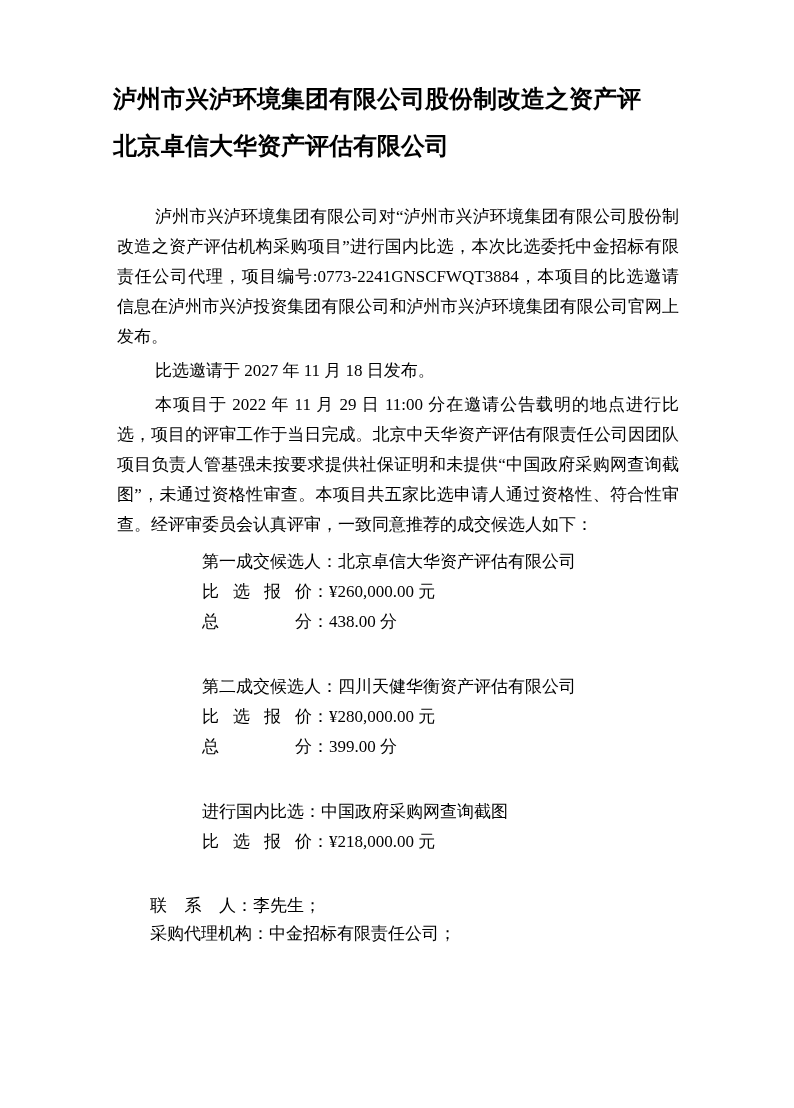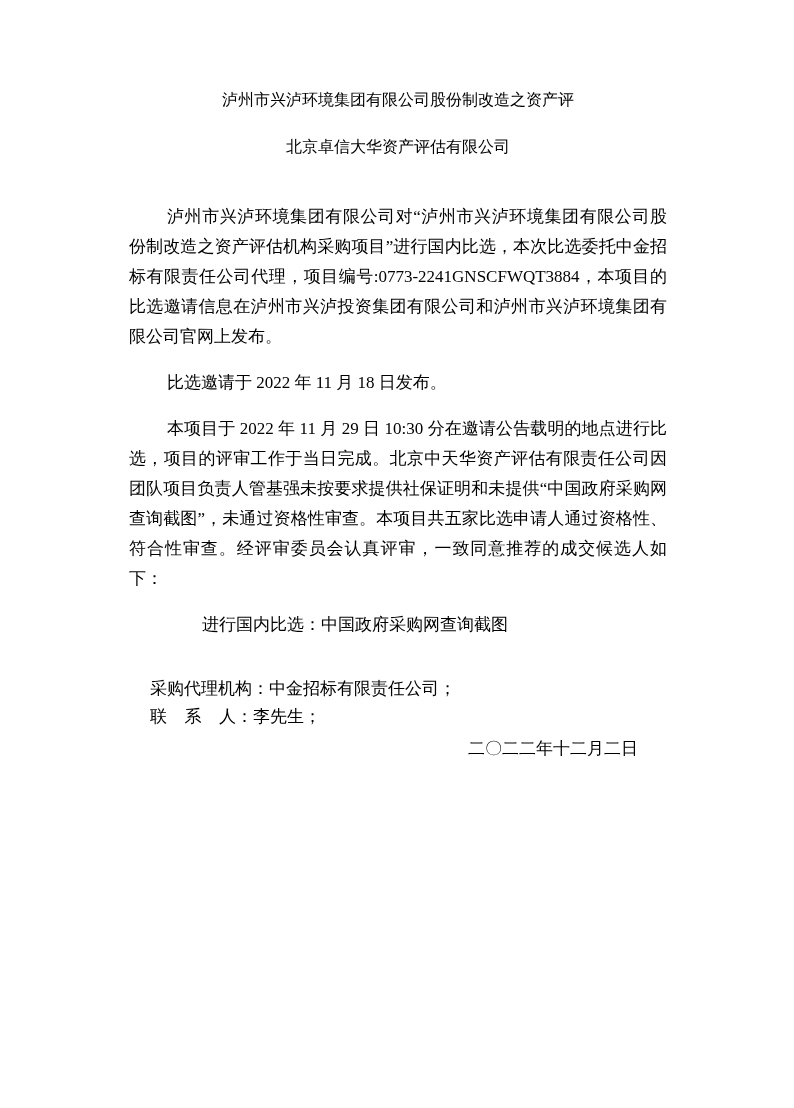--- a/index.html
+++ b/index.html
@@ -16,28 +16,27 @@
     background: #ffffff;
     color: #000000;
     padding: 76px 111px 40px 113px;
     overflow: hidden;
     font-family: "Liberation Serif", "DejaVu Serif", serif;
     font-size: 17px;
     line-height: 30px;
   }
   .doc-title {
     margin: 0 0 32px 0;
-    text-align: center;
-    font-size: 16px;
+    font-size: 24px;
     line-height: 47px;
-    font-weight: normal;
+    font-weight: bold;
   }
   .doc-title .tl { display: block; }
   .body-para {
-    margin: 16px;
+    margin: 4px;
     text-indent: 38px;
     text-align: justify;
   }
   .candidates {
     margin: 7px 0 0 89px;
   }
   .candidate {
     margin: 0 0 35px 0;
   }
   .cline {
@@ -68,33 +67,43 @@
 <body>
 
 <div class="page">
 
   <h1 class="doc-title">
     <span class="tl">泸州市兴泸环境集团有限公司股份制改造之资产评</span>
     <span class="tl">北京卓信大华资产评估有限公司</span>
   </h1>
 
   <p class="body-para">泸州市兴泸环境集团有限公司对“泸州市兴泸环境集团有限公司股份制改造之资产评估机构采购项目”进行国内比选，本次比选委托中金招标有限责任公司代理，项目编号:0773-2241GNSCFWQT3884，本项目的比选邀请信息在泸州市兴泸投资集团有限公司和泸州市兴泸环境集团有限公司官网上发布。</p>
-  <p class="body-para">比选邀请于 2022 年 11 月 18 日发布。</p>
-  <p class="body-para">本项目于 2022 年 11 月 29 日 10:30 分在邀请公告载明的地点进行比选，项目的评审工作于当日完成。北京中天华资产评估有限责任公司因团队项目负责人管基强未按要求提供社保证明和未提供“中国政府采购网查询截图”，未通过资格性审查。本项目共五家比选申请人通过资格性、符合性审查。经评审委员会认真评审，一致同意推荐的成交候选人如下：</p>
+  <p class="body-para">比选邀请于 2027 年 11 月 18 日发布。</p>
+  <p class="body-para">本项目于 2022 年 11 月 29 日 11:00 分在邀请公告载明的地点进行比选，项目的评审工作于当日完成。北京中天华资产评估有限责任公司因团队项目负责人管基强未按要求提供社保证明和未提供“中国政府采购网查询截图”，未通过资格性审查。本项目共五家比选申请人通过资格性、符合性审查。经评审委员会认真评审，一致同意推荐的成交候选人如下：</p>
 
   <section class="candidates">
 
+    <div class="candidate">
+      <p class="cline"><span>第一成交候选人</span><span>：</span><span>北京卓信大华资产评估有限公司</span></p>
+      <p class="cline"><span class="jlabel w110">比选报价</span><span>：</span><span>¥260,000.00 元</span></p>
+      <p class="cline"><span class="jlabel w110">总分</span><span>：</span><span>438.00  分</span></p>
+    </div>
 
+    <div class="candidate">
+      <p class="cline"><span>第二成交候选人</span><span>：</span><span>四川天健华衡资产评估有限公司</span></p>
+      <p class="cline"><span class="jlabel w110">比选报价</span><span>：</span><span>¥280,000.00 元</span></p>
+      <p class="cline"><span class="jlabel w110">总分</span><span>：</span><span>399.00  分</span></p>
+    </div>
 
     <div class="candidate">
       <p class="cline"><span>进行国内比选</span><span>：</span><span>中国政府采购网查询截图</span></p>
+      <p class="cline"><span class="jlabel w110">比选报价</span><span>：</span><span>¥218,000.00 元</span></p>
     </div>
 
   </section>
 
   <section class="footer-block">
+    <p class="cline"><span class="jlabel w86">联系人</span><span>：</span><span>李先生；</span></p>
     <p class="cline"><span>采购代理机构</span><span>：</span><span>中金招标有限责任公司；</span></p>
-    <p class="cline"><span class="jlabel w86">联系人</span><span>：</span><span>李先生；</span></p>
   </section>
 
-  <p class="doc-date">二〇二二年十二月二日</p>
 
 </div>
 
 </body></html>

